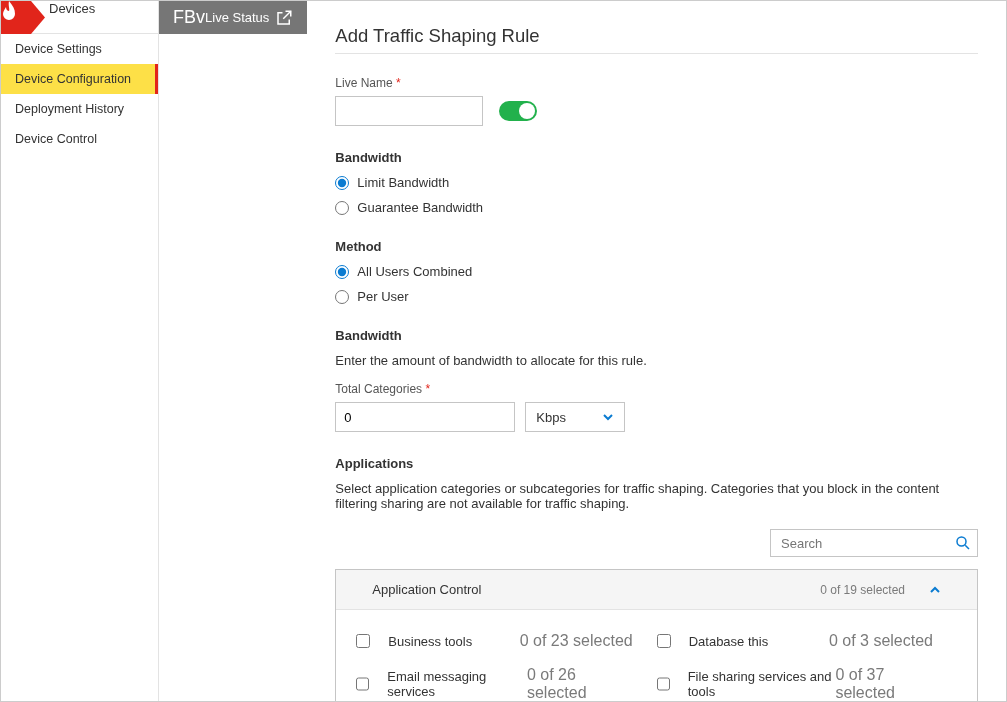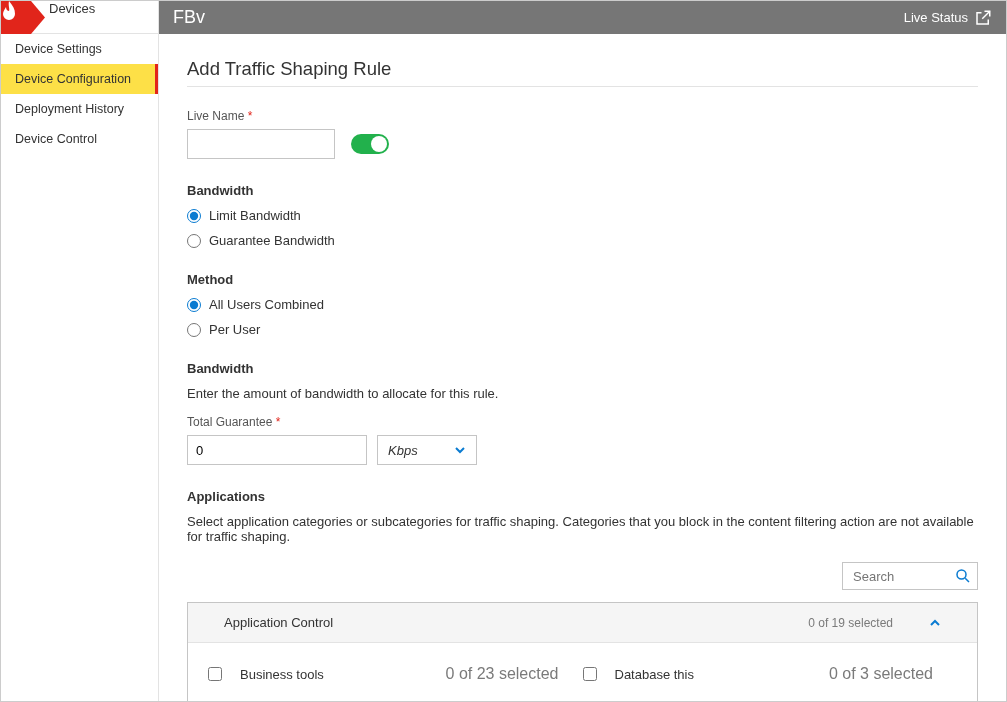--- a/index.html
+++ b/index.html
@@ -9,21 +9,21 @@
     .sidebar { width: 158px; background: #fff; border-right: 1px solid #e3e3e3; flex-shrink: 0; }
     .sidebar-head { height: 33px; display: flex; align-items: flex-start; border-bottom: 1px solid #e3e3e3; position: relative; background: #fff; }
     .brand-wrap { position: relative; width: 40px; height: 33px; }
     .brand-wrap svg { position: absolute; top: 0; left: 0; }
     .flame { color: #fff; position: absolute; top: 6px; left: 8px; }
     .sidebar-head-title { font-size: 13px; color: #333; padding-left: 8px; }
     .sidebar-item { padding: 8px 14px; font-size: 12.5px; color: #333; cursor: pointer; }
     .sidebar-item.active { background: #fde047; border-right: 3px solid #e1251b; }
 
     
-    .main { flex: 1; display: flex; flex-direction: column; overflow: hidden; }
+    .main { flex: 1; display: flex; overflow: hidden; }
     .topbar { height: 33px; background: #767676; display: flex; align-items: center; padding: 0 14px; color: #fff; flex-shrink: 0; }
     .topbar-title { font-family: "Segoe UI Light", "Segoe UI", Arial, sans-serif; font-weight: 300; font-size: 18px; flex: 1; }
     .live-status { display: flex; align-items: center; gap: 6px; font-size: 13px; cursor: pointer; }
     .ext-icon { width: 18px; height: 18px; }
 
     .content { padding: 24px 28px; overflow: auto; flex: 1; }
     .page-title { font-size: 18.5px; font-weight: 400; color: #333; margin-bottom: 8px; padding-bottom: 6px; border-bottom: 1px solid #e3e3e3; }
 
     .field-label { font-size: 12px; color: #555; margin-top: 22px; }
     .req { color: #e1251b; }
@@ -35,31 +35,31 @@
     .toggle-knob { position: absolute; right: 2px; top: 2px; width: 16px; height: 16px; background: #fff; border-radius: 50%; }
 
     .group-title { font-weight: 600; font-size: 13px; margin-top: 24px; }
     .radio-row { display: flex; align-items: center; gap: 8px; margin-top: 10px; font-size: 13px; }
     input[type="radio"] { width: 14px; height: 14px; accent-color: #0a7bd1; }
 
     .helper { font-size: 13px; color: #333; margin-top: 10px; }
 
     .bw-row { margin-top: 6px; display: flex; gap: 10px; }
     .bw-row .text-input { width: 180px; }
-    .select-wrap { position: relative; font-style: italic; }
+    .select-wrap { position: relative; }
     .select-btn { height: 30px; width: 100px; border: 1px solid #c5c5c5; background: #fff; display: flex; align-items: center; justify-content: space-between; padding: 0 10px; font-size: 13px; color: #333; cursor: pointer; }
     .chev { color: #0a7bd1; }
 
     .search-wrap { display: flex; justify-content: flex-end; margin-top: 18px; }
-    .search-box { position: relative; width: 136px; }
+    .search-box { position: relative; width: 208px; }
     .search-box input { width: 100%; height: 28px; border: 1px solid #c5c5c5; padding: 0 28px 0 10px; font-size: 13px; }
     .search-box .mag { position: absolute; right: 6px; top: 5px; color: #0a7bd1; }
 
     .panel { border: 1px solid #c5c5c5; margin-top: 12px; }
-    .panel-head { background: #f5f5f5; padding: 12px 36px 12px 36px; font-size: 13px; color: #333; border-bottom: 1px solid #e3e3e3; display: flex; align-items: center; cursor: pointer; gap: 12px; }
+    .panel-head { background: #f5f5f5; padding: 12px 36px 12px 36px; font-size: 13px; color: #333; border-bottom: 1px solid #e3e3e3; display: flex; align-items: center; cursor: pointer; }
     .panel-head .spacer { flex: 1; }
     .panel-head .count { color: #7a7a7a; font-size: 12px; margin-right: 24px; }
     .panel-head .collapse-chev { color: #0a7bd1; }
     .panel-body { padding: 14px 20px 6px 20px; display: grid; grid-template-columns: 1fr 1fr; column-gap: 0; }
     .cat-row { display: flex; align-items: center; padding: 8px 0; }
     .cat-row label { display: flex; align-items: center; gap: 18px; font-size: 13px; cursor: pointer; }
     .cat-row .sub-count { margin-left: auto; color: #7a7a7a; font-size: 16px; padding-right: 24px; }
     input[type="checkbox"] { width: 14px; height: 14px; }
   </style>
 </head>
@@ -125,36 +125,36 @@
       <span>All Users Combined</span>
     </div>
     <div class="radio-row">
       <input type="radio" name="method" style="">
       <span>Per User</span>
     </div>
 
     <div class="group-title">Bandwidth</div>
     <div class="helper">Enter the amount of bandwidth to allocate for this rule.</div>
     <div class="field-label" style="margin-top:14px">
-      <span>Total Guarantee</span>&nbsp;<span class="req">*</span>
+      <span>Total Categories</span>&nbsp;<span class="req">*</span>
     </div>
     <div class="bw-row">
       <input type="text" class="text-input" value="0" style="">
       <div class="select-wrap">
         <div class="select-btn">
           <span>Kbps</span>
           <svg class="chev" width="12" height="12" viewBox="0 0 12 12">
             <path d="M2 4 L6 8 L10 4" fill="none" stroke="currentColor" stroke-width="2"></path>
           </svg>
         </div>
       </div>
     </div>
 
     <div class="group-title">Applications</div>
-    <div class="helper">Select application categories or subcategories for traffic shaping. Categories that you block in the content filtering action are not available for traffic shaping.</div>
+    <div class="helper">Select application categories or subcategories for traffic shaping. Categories that you block in the content filtering sharing are not available for traffic shaping.</div>
 
     <div class="search-wrap">
       <div class="search-box">
         <input type="text" placeholder="Search" style="">
         <svg class="mag" width="18" height="18" viewBox="0 0 24 24">
           <circle cx="10" cy="10" r="6" fill="none" stroke="currentColor" stroke-width="2"></circle>
           <path d="M15 15 L20 20" stroke="currentColor" stroke-width="2"></path>
         </svg>
       </div>
     </div>

